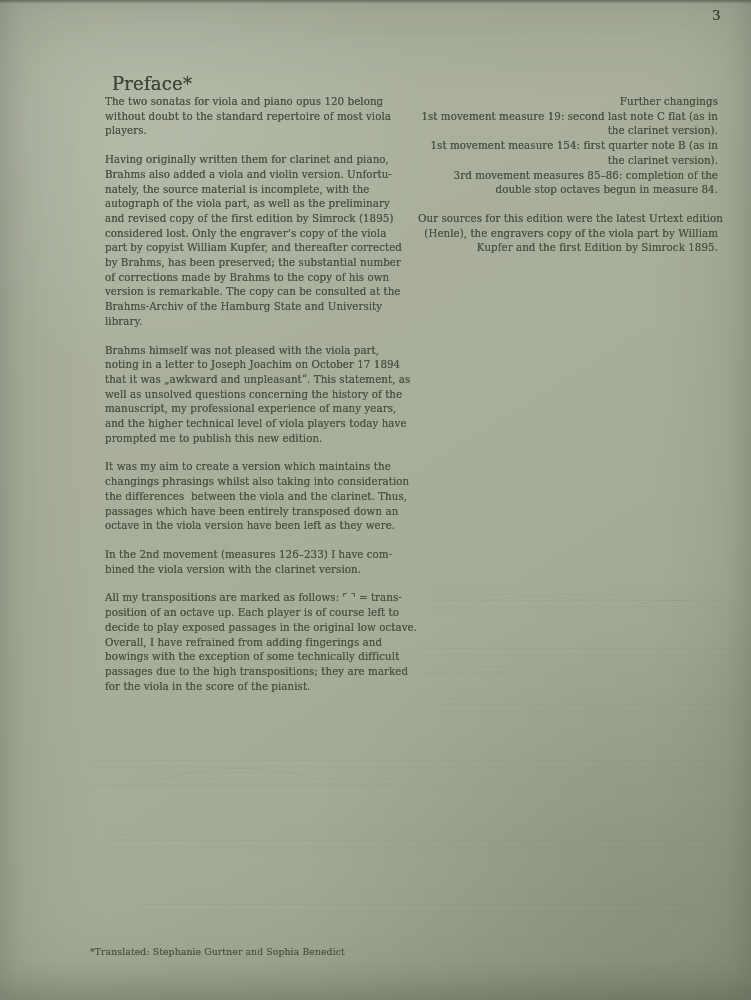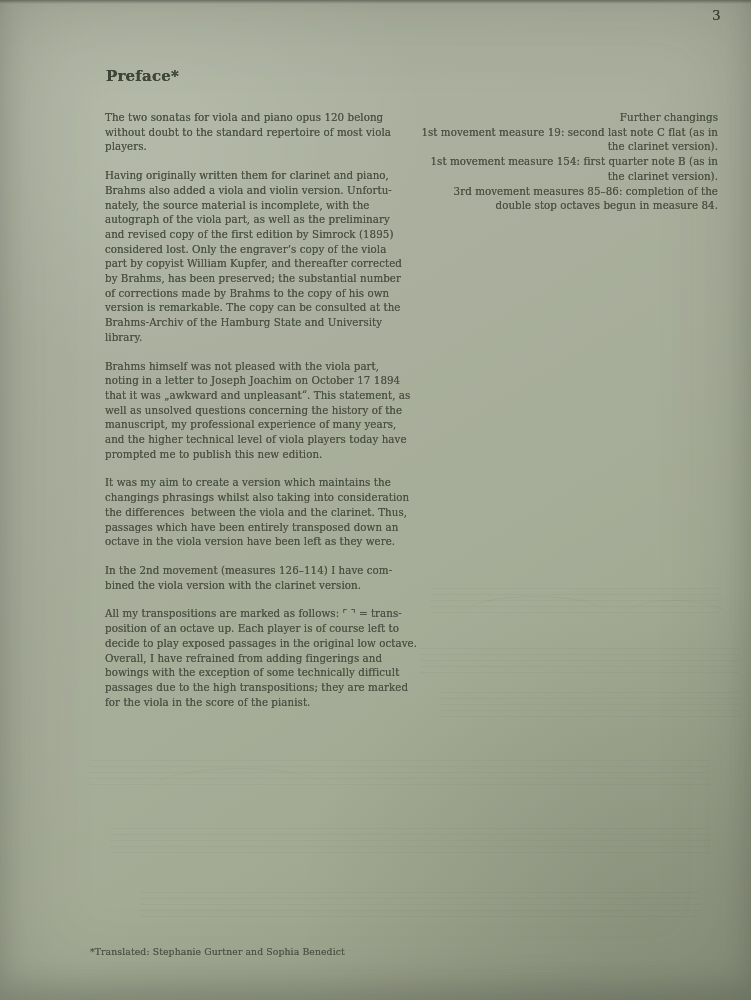--- a/index.html
+++ b/index.html
@@ -26,35 +26,34 @@
     top: 7px;
     left: 712px;
     font-size: 13.5px;
     color: #3a4232;
     text-shadow: 0 0 0.5px #3a4232;
   }
   .preface-title {
     position: absolute;
     top: 66px;
     left: 105px;
-    margin: 1px;
-    font-size: 15px;
-    font-weight: bold;
+    margin: 7px;
+    font-size: 18px;
+    font-weight: normal;
     letter-spacing: 0.2px;
     color: #3d4637;
     text-shadow: 0 0 0.5px #3d4637;
   }
   .column {
     position: absolute;
     top: 94px;
     font-size: 10.3px;
     line-height: 14.7px;
     letter-spacing: 0.05px;
     text-shadow: 0 0 0.45px rgba(74,82,67,0.85);
-    margin-top: 16px;
   }
   .column-left  { left: 105px; width: 330px; }
   .column-right { left: 418px; width: 300px; text-align: right; }
   .para {
     white-space: pre;
     margin: 0 0 14px 0;
   }
   .footnote {
     position: absolute;
     top: 946px;
@@ -115,39 +114,42 @@
 that it was „awkward and unpleasant“. This statement, as
 well as unsolved questions concerning the history of the
 manuscript, my professional experience of many years,
 and the higher technical level of viola players today have
 prompted me to publish this new edition.</p>
     <p class="para">It was my aim to create a version which maintains the
 changings phrasings whilst also taking into consideration
 the differences  between the viola and the clarinet. Thus,
 passages which have been entirely transposed down an
 octave in the viola version have been left as they were.</p>
-    <p class="para">In the 2nd movement (measures 126–114) I have com-
+    <p class="para">In the 2nd movement (measures 126–233) I have com-
 bined the viola version with the clarinet version.</p>
     <p class="para">All my transpositions are marked as follows: ⌜ ⌝ = trans-
 position of an octave up. Each player is of course left to
 decide to play exposed passages in the original low octave.
 Overall, I have refrained from adding fingerings and
 bowings with the exception of some technically difficult
 passages due to the high transpositions; they are marked
 for the viola in the score of the pianist.</p>
   </div>
 
   <div class="column column-right">
     <p class="para">Further changings
 1st movement measure 19: second last note C flat (as in
 the clarinet version).
 1st movement measure 154: first quarter note B (as in
 the clarinet version).
 3rd movement measures 85–86: completion of the
 double stop octaves begun in measure 84.</p>
+    <p class="para">Our sources for this edition were the latest Urtext edition
+(Henle), the engravers copy of the viola part by William
+Kupfer and the first Edition by Simrock 1895.</p>
   </div>
 
   <div class="footnote">*Translated: Stephanie Gurtner and Sophia Benedict</div>
 
   <div class="ghost-staff" style="top:588px; left:430px; width:290px; height:26px;"></div>
   <div class="ghost-slur" style="top:596px; left:460px; width:150px; height:40px;"></div>
   <div class="ghost-slur" style="top:600px; left:620px; width:110px; height:36px;"></div>
   <div class="ghost-staff" style="top:648px; left:420px; width:320px; height:26px;"></div>
   <div class="ghost-staff" style="top:692px; left:440px; width:300px; height:26px;"></div>
   <div class="ghost-staff" style="top:760px; left:90px;  width:620px; height:26px;"></div>

